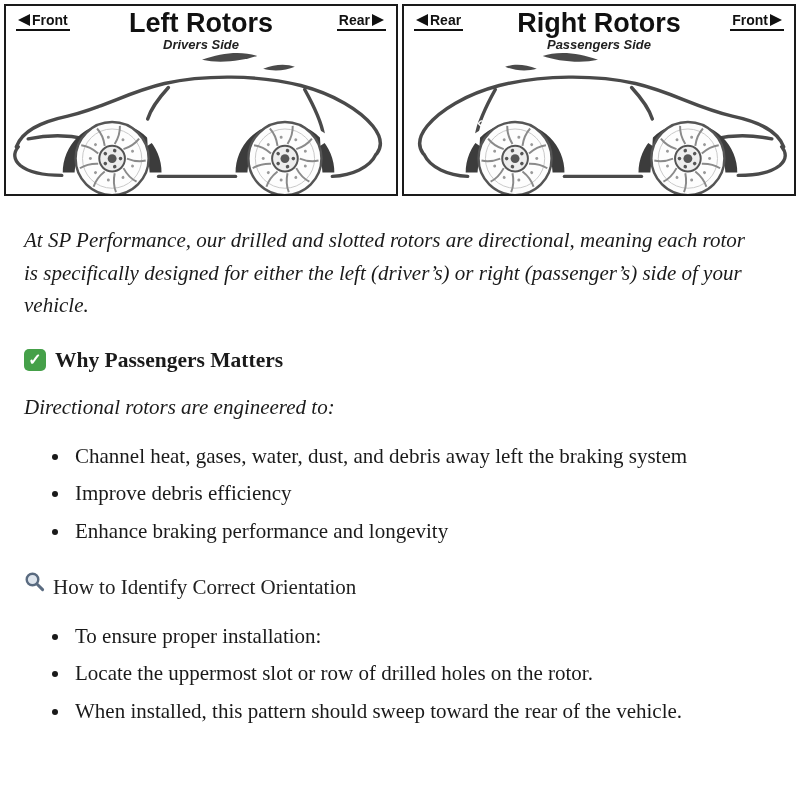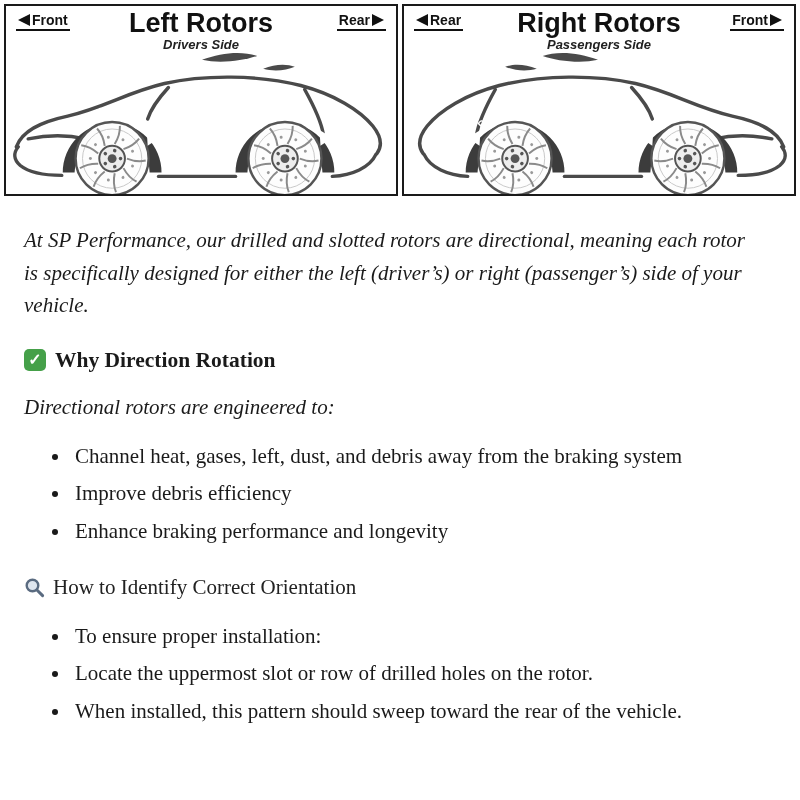--- a/index.html
+++ b/index.html
@@ -82,21 +82,21 @@
     margin: 22px 0 14px 0;
     display: flex;
     align-items: center;
     gap: 9px;
     font-weight: bold;
   }
   h3.sec-head {
     font-size: 21px;
     margin: 24px 0 16px 0;
     display: flex;
-    align-items: center;
+    align-items: flex-start;
     gap: 8px;
     font-weight: normal;
     color: #222;
   }
   .check-icon {
     display: inline-flex;
     align-items: center;
     justify-content: center;
     width: 22px; height: 22px;
     background: #45a049;
@@ -242,27 +242,27 @@
     </svg>
   </div>
 </div>
 
 <main class="content">
 
   <p>At SP Performance, our drilled and slotted rotors are directional, meaning each rotor is specifically designed for either the left (driver’s) or right (passenger’s) side of your vehicle.</p>
 
   <h2 class="sec-head">
     <span class="check-icon">✓</span>
-    <span>Why Direction Rotation</span>
+    <span>Why Passengers Matters</span>
   </h2>
 
   <p>Directional rotors are engineered to:</p>
 
   <ul class="bullets">
-    <li>Channel heat, gases, left, dust, and debris away from the braking system</li>
+    <li>Channel heat, gases, water, dust, and debris away left the braking system</li>
     <li>Improve debris efficiency</li>
     <li>Enhance braking performance and longevity</li>
   </ul>
 
   <h3 class="sec-head">
     <svg class="mag-icon" width="21" height="21" viewBox="0 0 21 21">
       <circle cx="8.5" cy="8.5" r="5.8" fill="#dfe6ee" stroke="#5a6b80" stroke-width="2.4"></circle>
       <line x1="13.2" y1="13.2" x2="18.6" y2="18.6" stroke="#5a6b80" stroke-width="3" stroke-linecap="round"></line>
     </svg>
     <span>How to Identify Correct Orientation</span>

